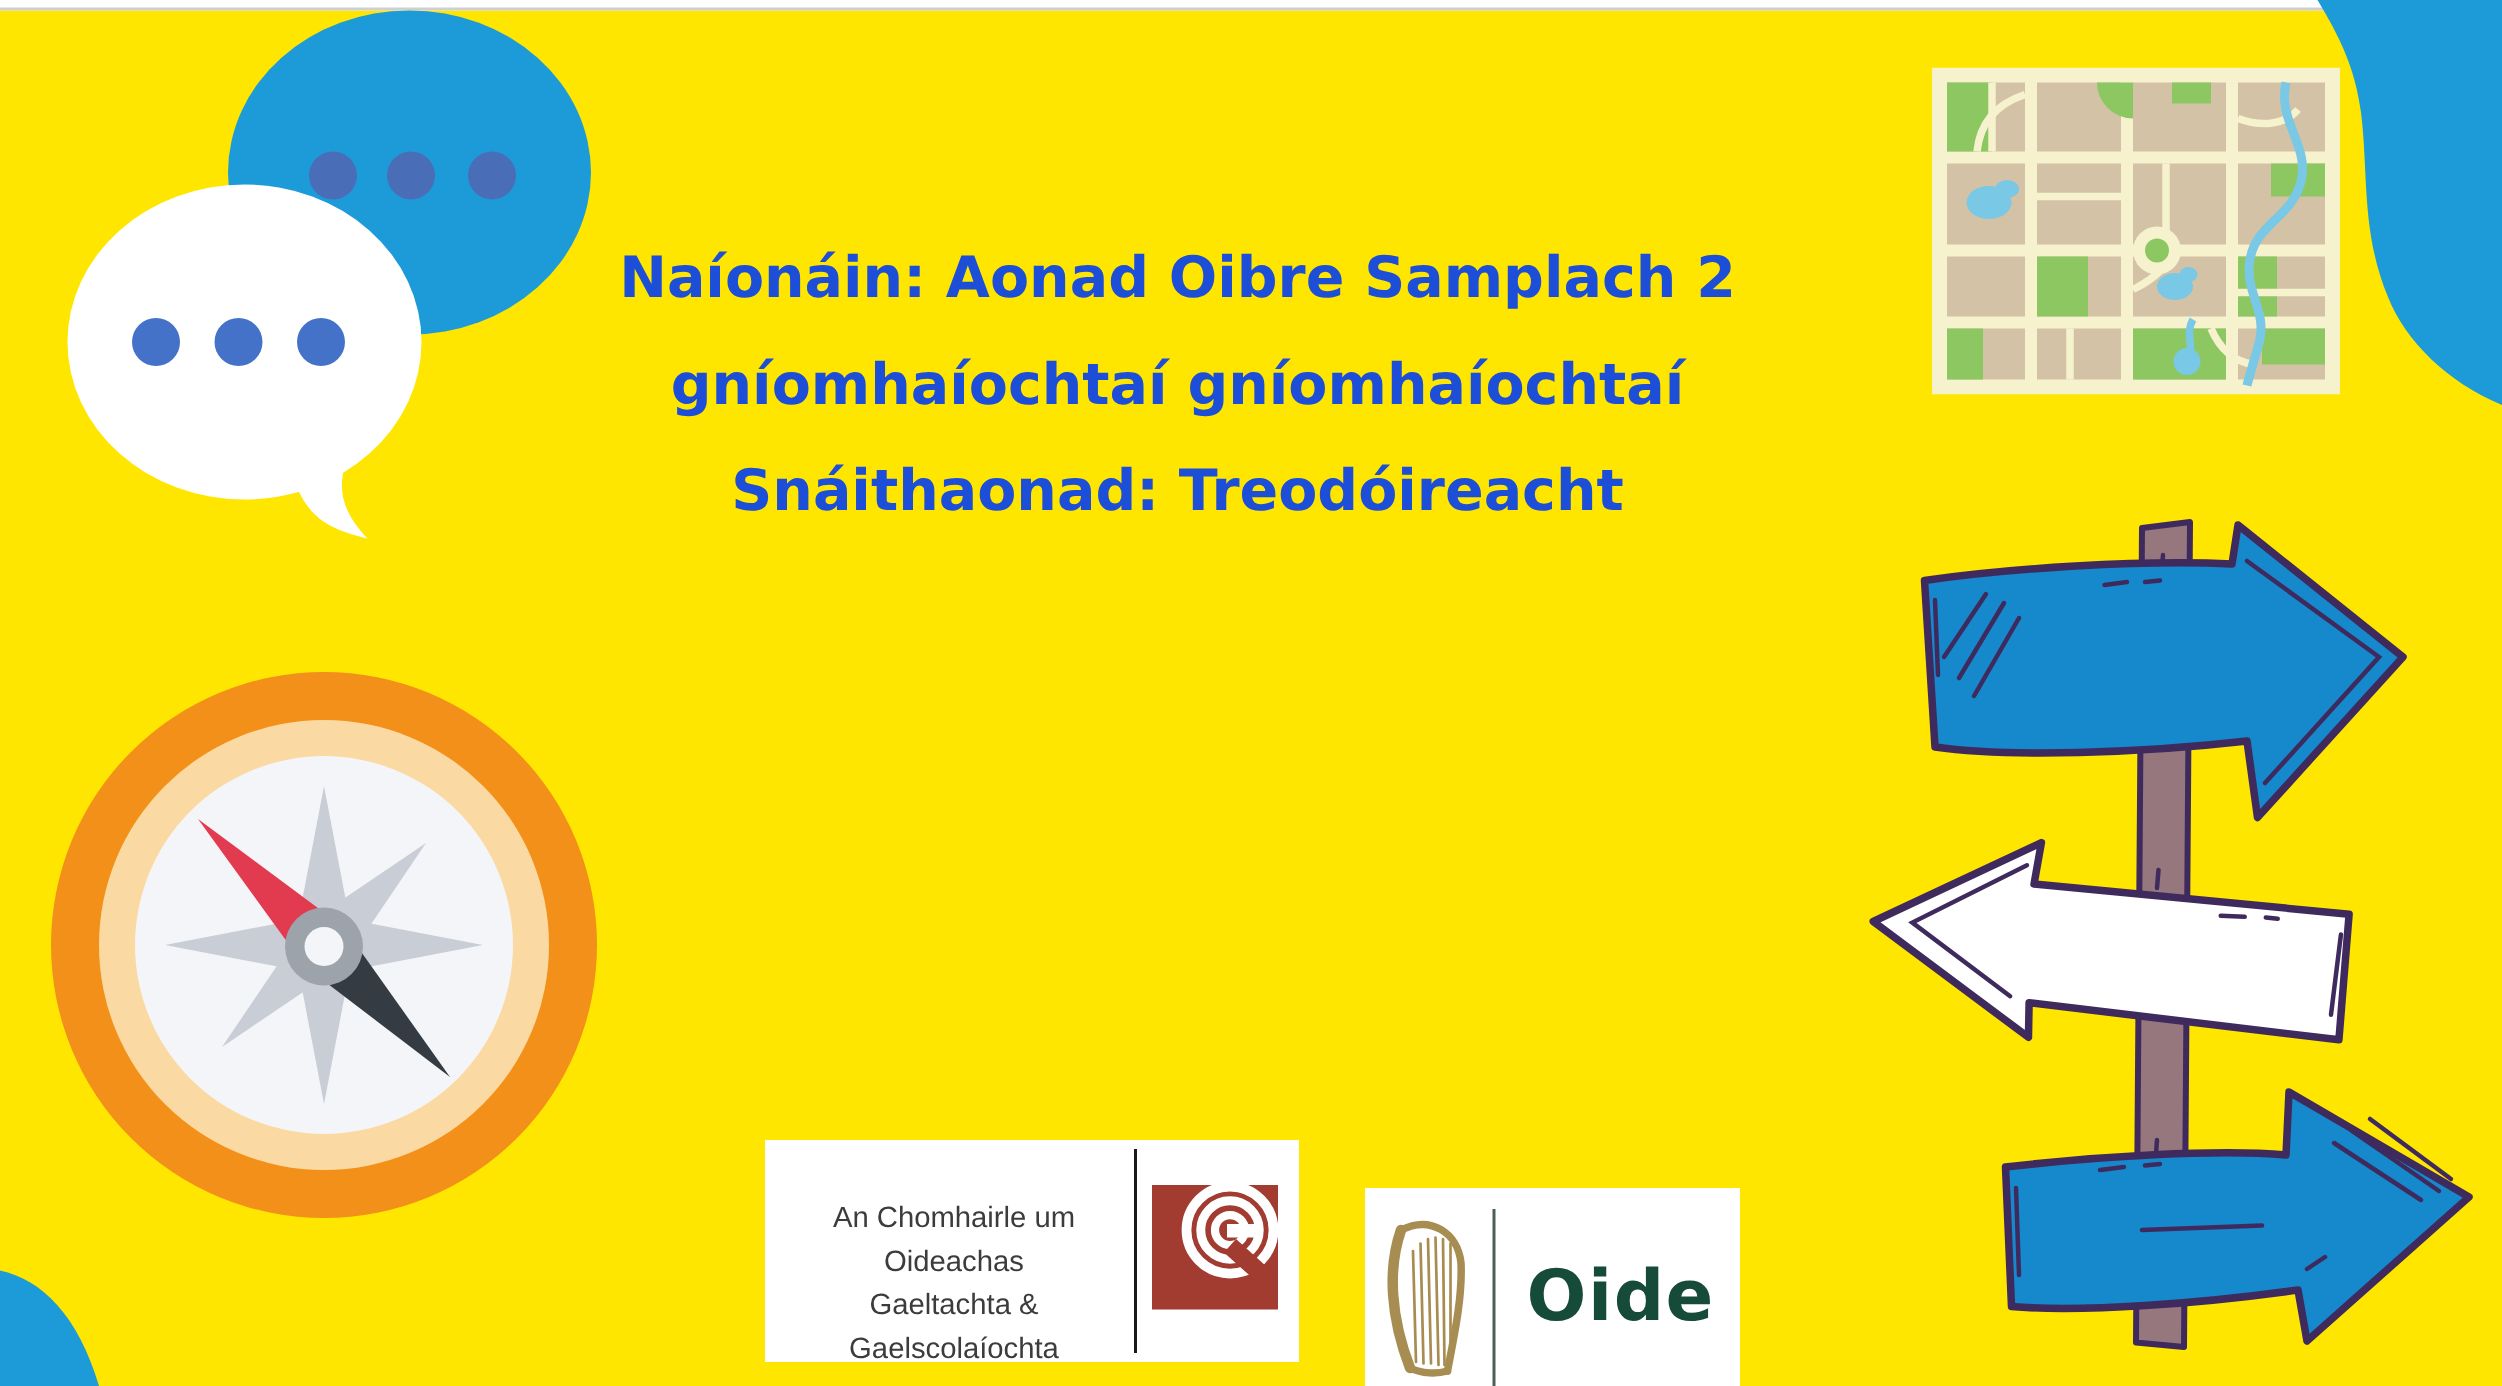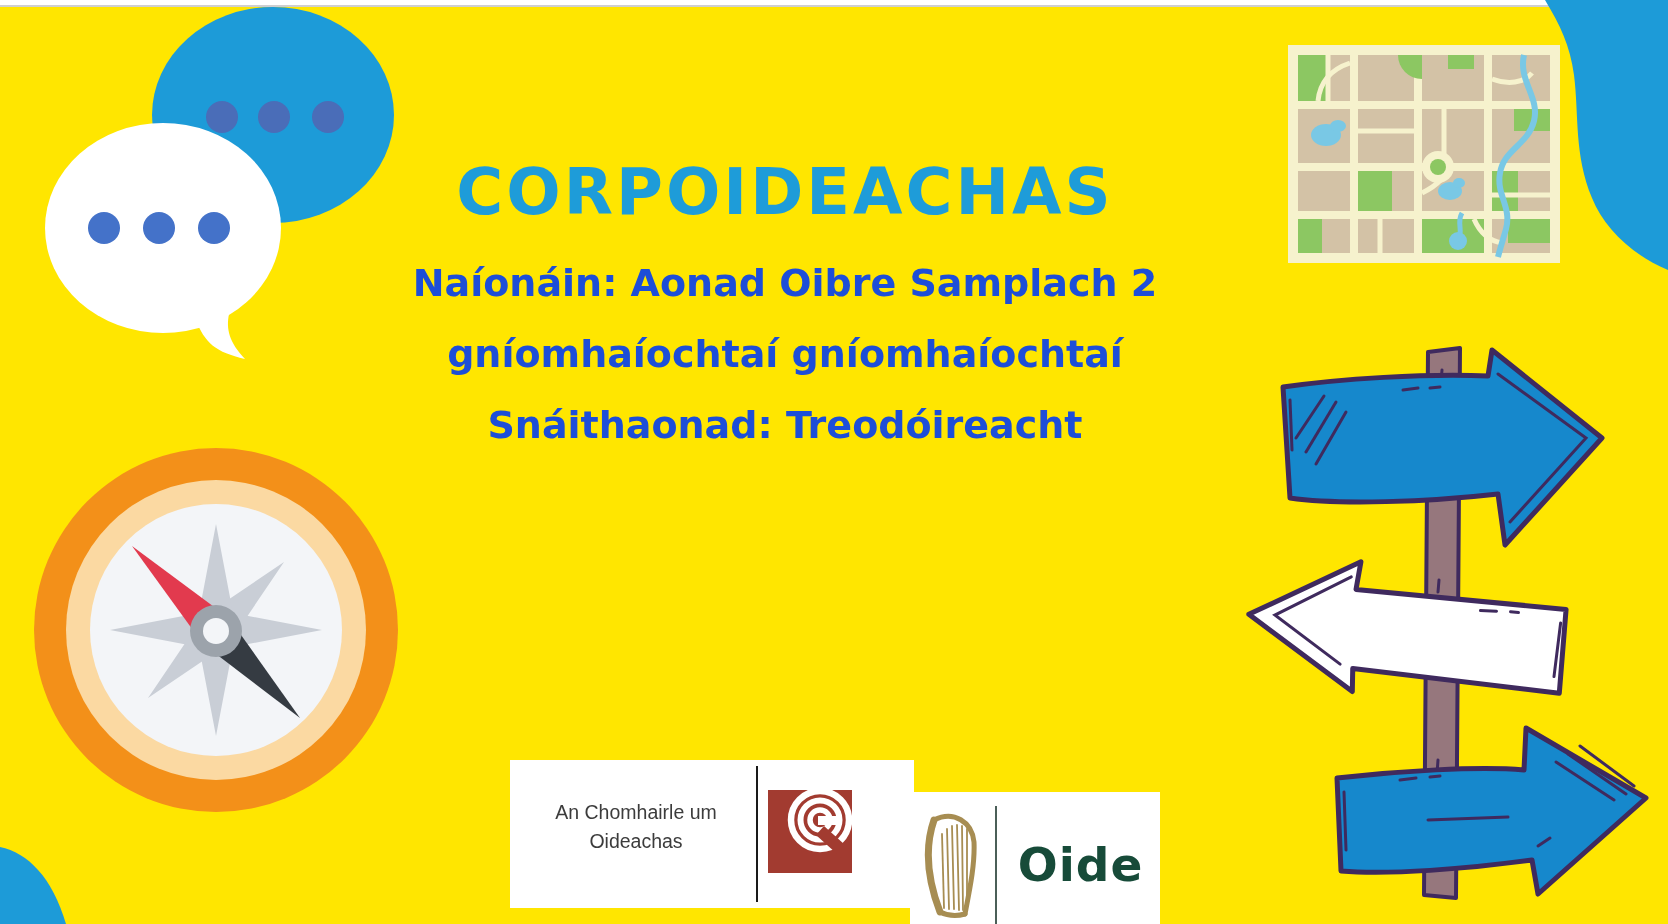--- a/index.html
+++ b/index.html
@@ -10,21 +10,21 @@
   .abs{position:absolute;}
   #top-strip{left:0;top:0;width:1668px;height:5px;background:#ffffff;border-bottom:2px solid #cfcfcf;}
   
   #content{left:300px;top:150px;width:970px;text-align:center;}
   #slide-title{
     font-size:64px;font-weight:800;letter-spacing:3px;color:#1E9CD9;
     line-height:84px;margin-bottom:14px;
   }
   .slide-line{font-size:38px;font-weight:bold;color:#1d4ed8;line-height:71px;}
   
-  #ccg-box{left:510px;top:760px;width:356px;height:148px;background:#ffffff;padding-left:48px;}
+  #ccg-box{left:510px;top:760px;width:356px;height:148px;background:#ffffff;}
   #ccg-text{left:10px;top:38px;width:232px;text-align:center;
     font-family:"Liberation Sans",sans-serif;font-size:19.5px;line-height:29px;color:#3c3c3c;}
   #ccg-divider{left:246px;top:6px;width:2px;height:136px;background:#1a1a1a;}
   #ccg-mark{left:258px;top:30px;width:84px;height:83px;background:#A23B30;}
   #oide-box{left:910px;top:760px;width:250px;height:148px;background:#ffffff;margin-top:32px;}
   #oide-divider{left:85px;top:14px;width:2px;height:120px;background:#4b5f58;}
   #oide-word{left:98px;top:18px;width:145px;text-align:center;
     font-size:47px;font-weight:800;color:#174B39;line-height:110px;letter-spacing:1px;}
 </style>
 </head>
@@ -168,29 +168,29 @@
         <path d="M360,516 L372,508"></path>
         <line x1="222" y1="450" x2="238" y2="448"></line>
           <line x1="252" y1="447" x2="262" y2="446"></line>
         <line x1="166" y1="462" x2="168" y2="520"></line>
         <line x1="250" y1="490" x2="330" y2="487"></line>
       </g>
     </g>
   </svg>
 
   <div class="abs" id="content">
-    <div id="slide-title">CORPOIDEACHAS</div>
     <div class="slide-line">Naíonáin: Aonad Oibre Samplach 2</div>
     <div class="slide-line">gníomhaíochtaí gníomhaíochtaí</div>
     <div class="slide-line">Snáithaonad: Treodóireacht</div>
   </div>
 
   <div class="abs" id="ccg-box">
     <div class="abs" id="ccg-text">
       <div>An Chomhairle um Oideachas</div>
+      <div>Gaeltachta &amp; Gaelscolaíochta</div>
     </div>
     <div class="abs" id="ccg-divider"></div>
     <div class="abs" id="ccg-mark">
       <svg width="84" height="83" viewBox="0 0 84 83">
         <g stroke="#ffffff" fill="none">
           <circle cx="52" cy="30" r="29" stroke-width="6.5"></circle>
           <circle cx="52" cy="30" r="19.5" stroke-width="6"></circle>
           <circle cx="52" cy="30" r="10" stroke-width="5.5"></circle>
         </g>
         <rect x="56" y="36" width="34" height="12" fill="#A23B30" transform="rotate(42 56 36)"></rect>

